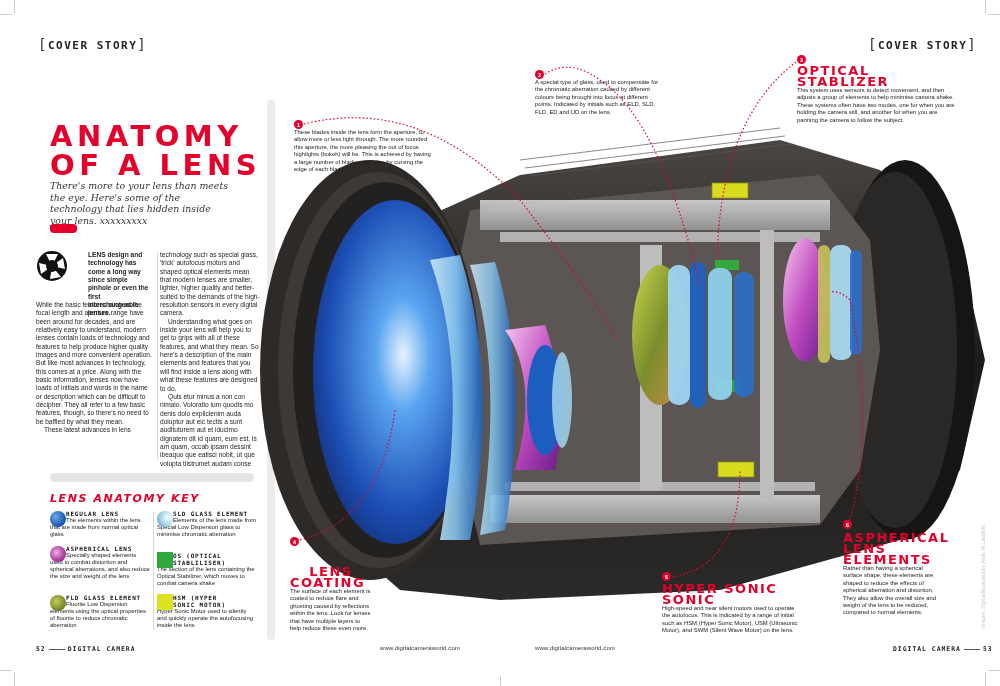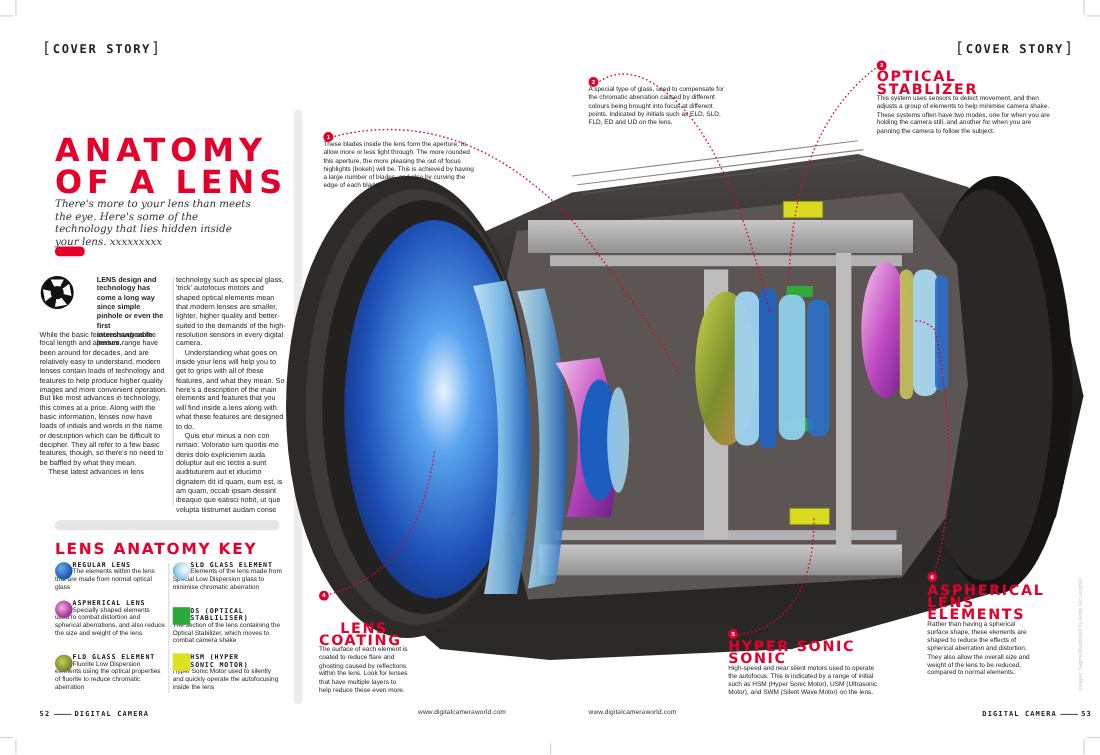--- a/index.html
+++ b/index.html
@@ -20,21 +20,21 @@
   .red-pill { background: #e4002b; border-radius: 4px; }
 
   .sidebar-rail { background: #ececec; border-radius: 4px; }
   .key-rule { background: #e5e5e5; border-radius: 5px; }
 
   .body-col { font-size: 6.6px; line-height: 8.35px; color: #1e1e1e; text-align: left; }
   .body-col p { margin: 0; }
   .body-col .indent { text-indent: 8px; }
   .col-divider { background: #d7d7d7; }
 
-  .key-title { color: #e4002b; font-family: "DejaVu Sans", sans-serif; font-weight: bold; font-size: 14px; letter-spacing: 1.6px; }
+  .key-title { color: #e4002b; font-family: "DejaVu Sans", sans-serif; font-weight: bold; font-size: 11px; letter-spacing: 1.6px; font-style: italic; }
   .key-item { font-size: 5.9px; line-height: 7px; color: #222; }
   .key-item .kname { font-family: "DejaVu Sans Mono", monospace; font-weight: bold; font-size: 6px; letter-spacing: 0.8px; color: #111; }
   .swatch { position: absolute; width: 16px; height: 16px; }
 
   
   .callout-title { color: #e4002b; font-family: "DejaVu Sans", sans-serif; font-weight: bold; font-size: 13px; letter-spacing: 1.5px; line-height: 11px; }
   .callout-text { font-size: 5.9px; line-height: 7.4px; color: #222; }
   .num-badge { width: 9px; height: 9px; border-radius: 50%; background: #e4002b; color: #fff; font-size: 5px; font-weight: bold; display: flex; align-items: center; justify-content: center; font-family: "DejaVu Sans", sans-serif; }
 
   .folio { font-family: "DejaVu Sans Mono", monospace; font-weight: bold; font-size: 6.4px; letter-spacing: 1px; color: #222; display: flex; align-items: center; }

